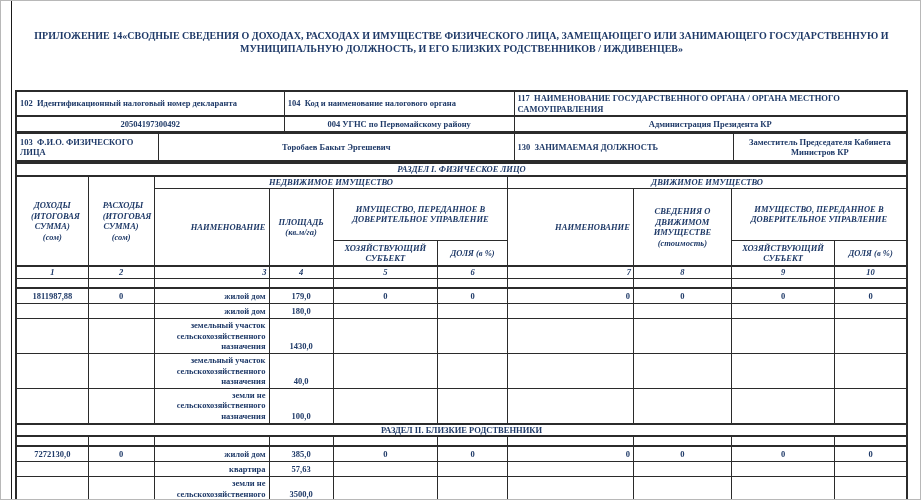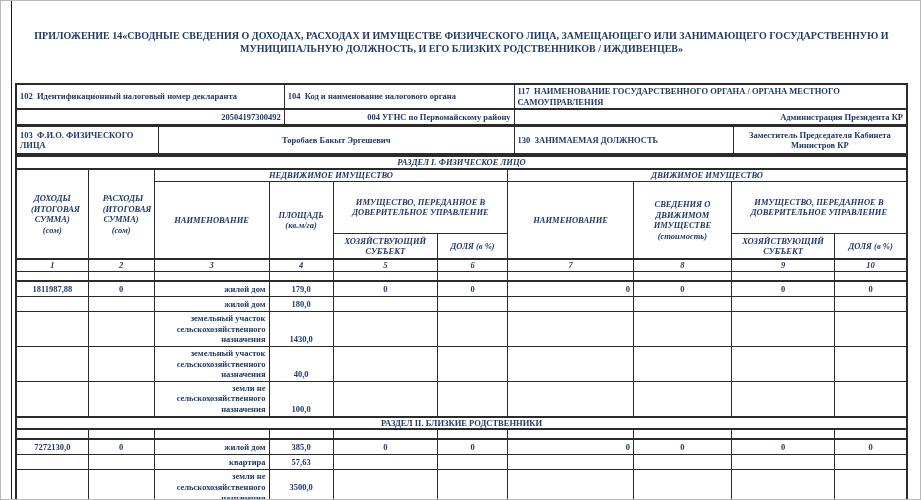--- a/index.html
+++ b/index.html
@@ -33,37 +33,37 @@
   table{border-collapse:collapse;width:100%;table-layout:fixed;}
   td{
     border:1px solid var(--border);
     padding:1px 3px;
     font-size:8.5px;
     line-height:1.25;
     overflow:hidden;
     vertical-align:middle;
   }
   
-  .info-a{margin-top:28px;border:2px solid var(--border);}
+  .info-a{margin-top:35px;border:2px solid var(--border);}
   .info-a tr.lbl td{height:19px;text-align:left;}
-  .info-a tr.val td{height:12px;text-align:right;border-top:2px solid var(--border);border-bottom:2px solid var(--border);}
+  .info-a tr.val td{height:12px;text-align:center;border-top:2px solid var(--border);border-bottom:2px solid var(--border);}
   .info-b{border:2px solid var(--border);border-top:none;}
   .info-b td{height:24px;}
   .info-b td.lbl{text-align:left;}
   .info-b td.val{text-align:center;}
   
   .main{border:2px solid var(--border);}
   .main td{text-align:center;}
   .main thead td{white-space:pre-line;font-style:italic;}
   .main tr.section td{height:9px;padding:0 3px;border-top:2px solid var(--border);border-bottom:2px solid var(--border);}
   .main tr.group td{height:11px;padding:0 14px;}
   .main tr.hdr{height:52px;}
   .main tr.sub{height:26px;}
   .main tr.nums td{height:8px;padding:0 2px;border-top:2px solid var(--border);}
-  .main td.left{text-align:center;}
+  .main td.left{text-align:right;}
   .main tbody td{height:12px;}
   .main tbody tr.thin td{height:6px;border-bottom:2px solid var(--border);}
   .main tbody td.c3,.main tbody td.c7{text-align:right;}
   .main tbody.s1 td.c4{vertical-align:bottom;}
 </style>
 </head>
 <body>
 
 <div class="screen">
   <div class="page-edge"></div>

